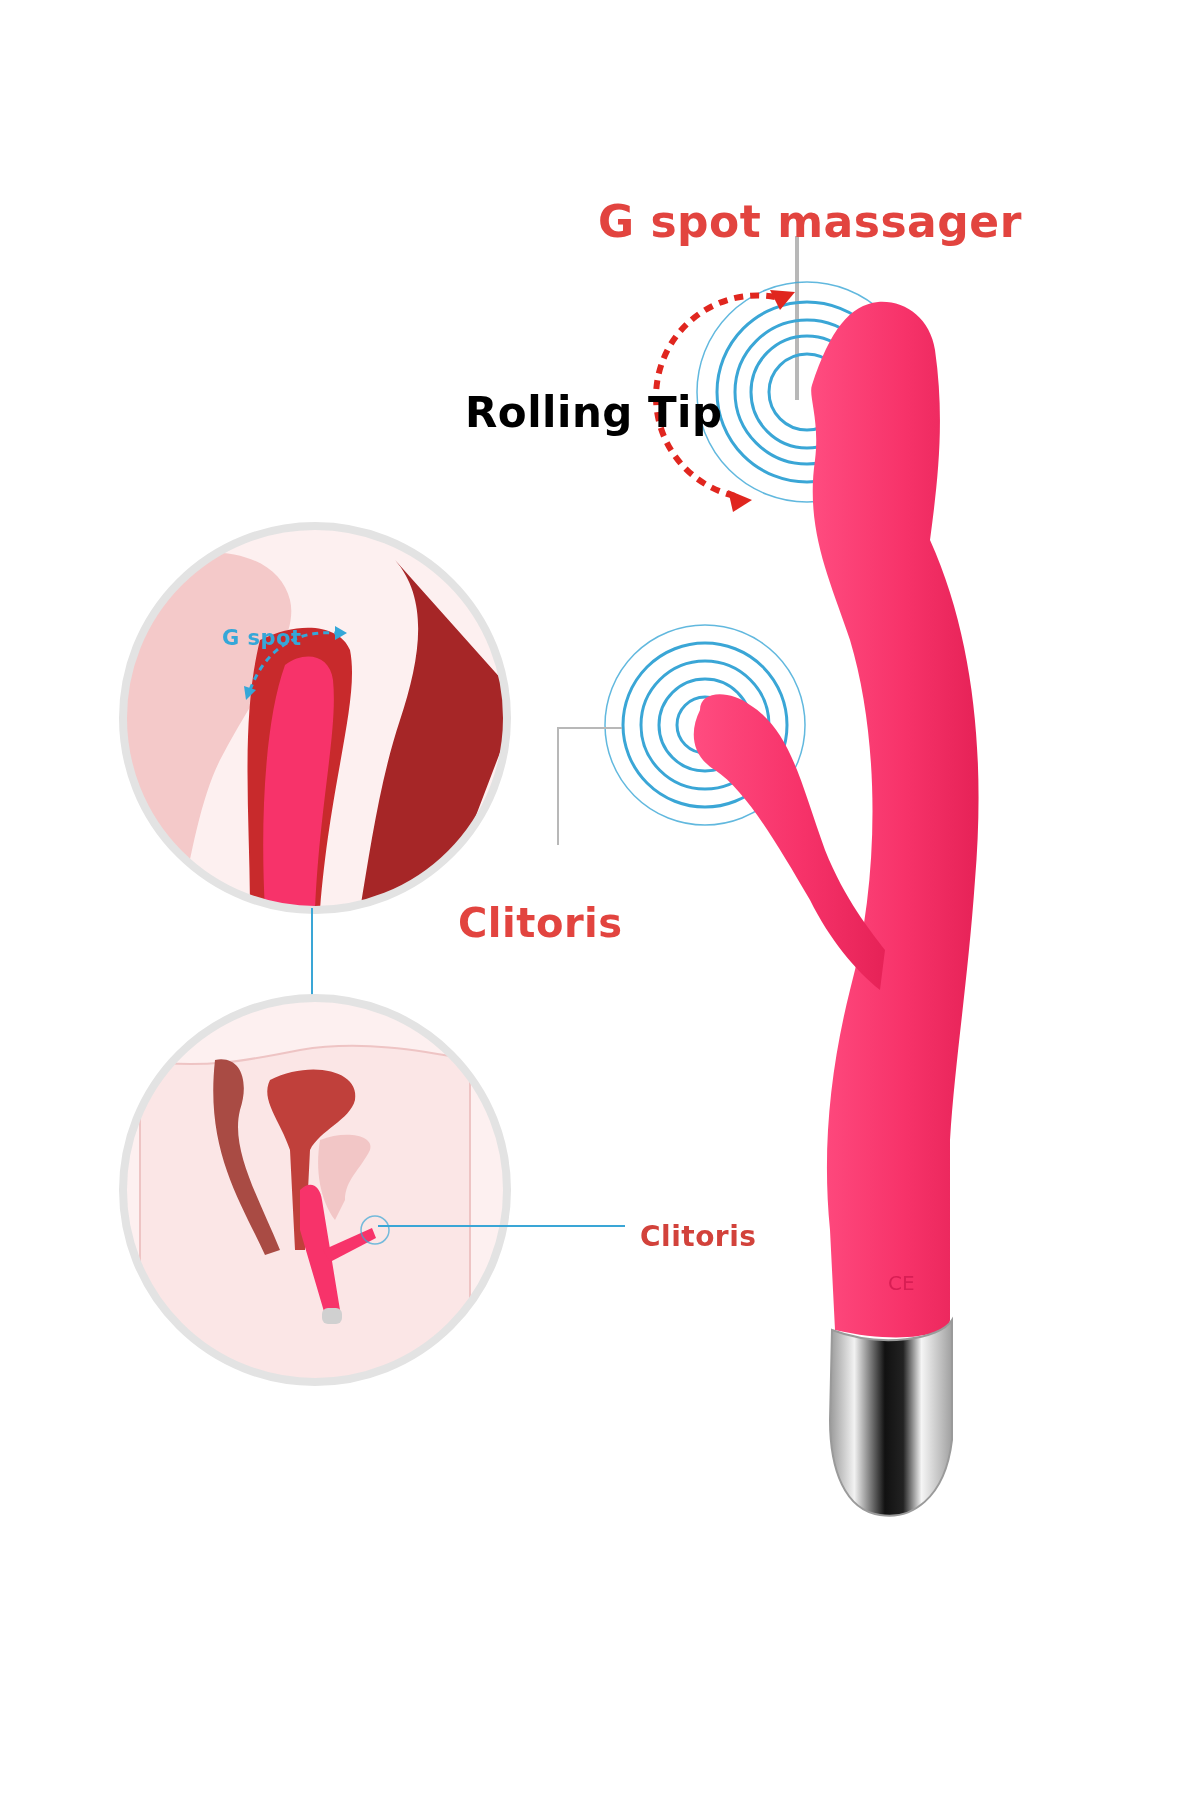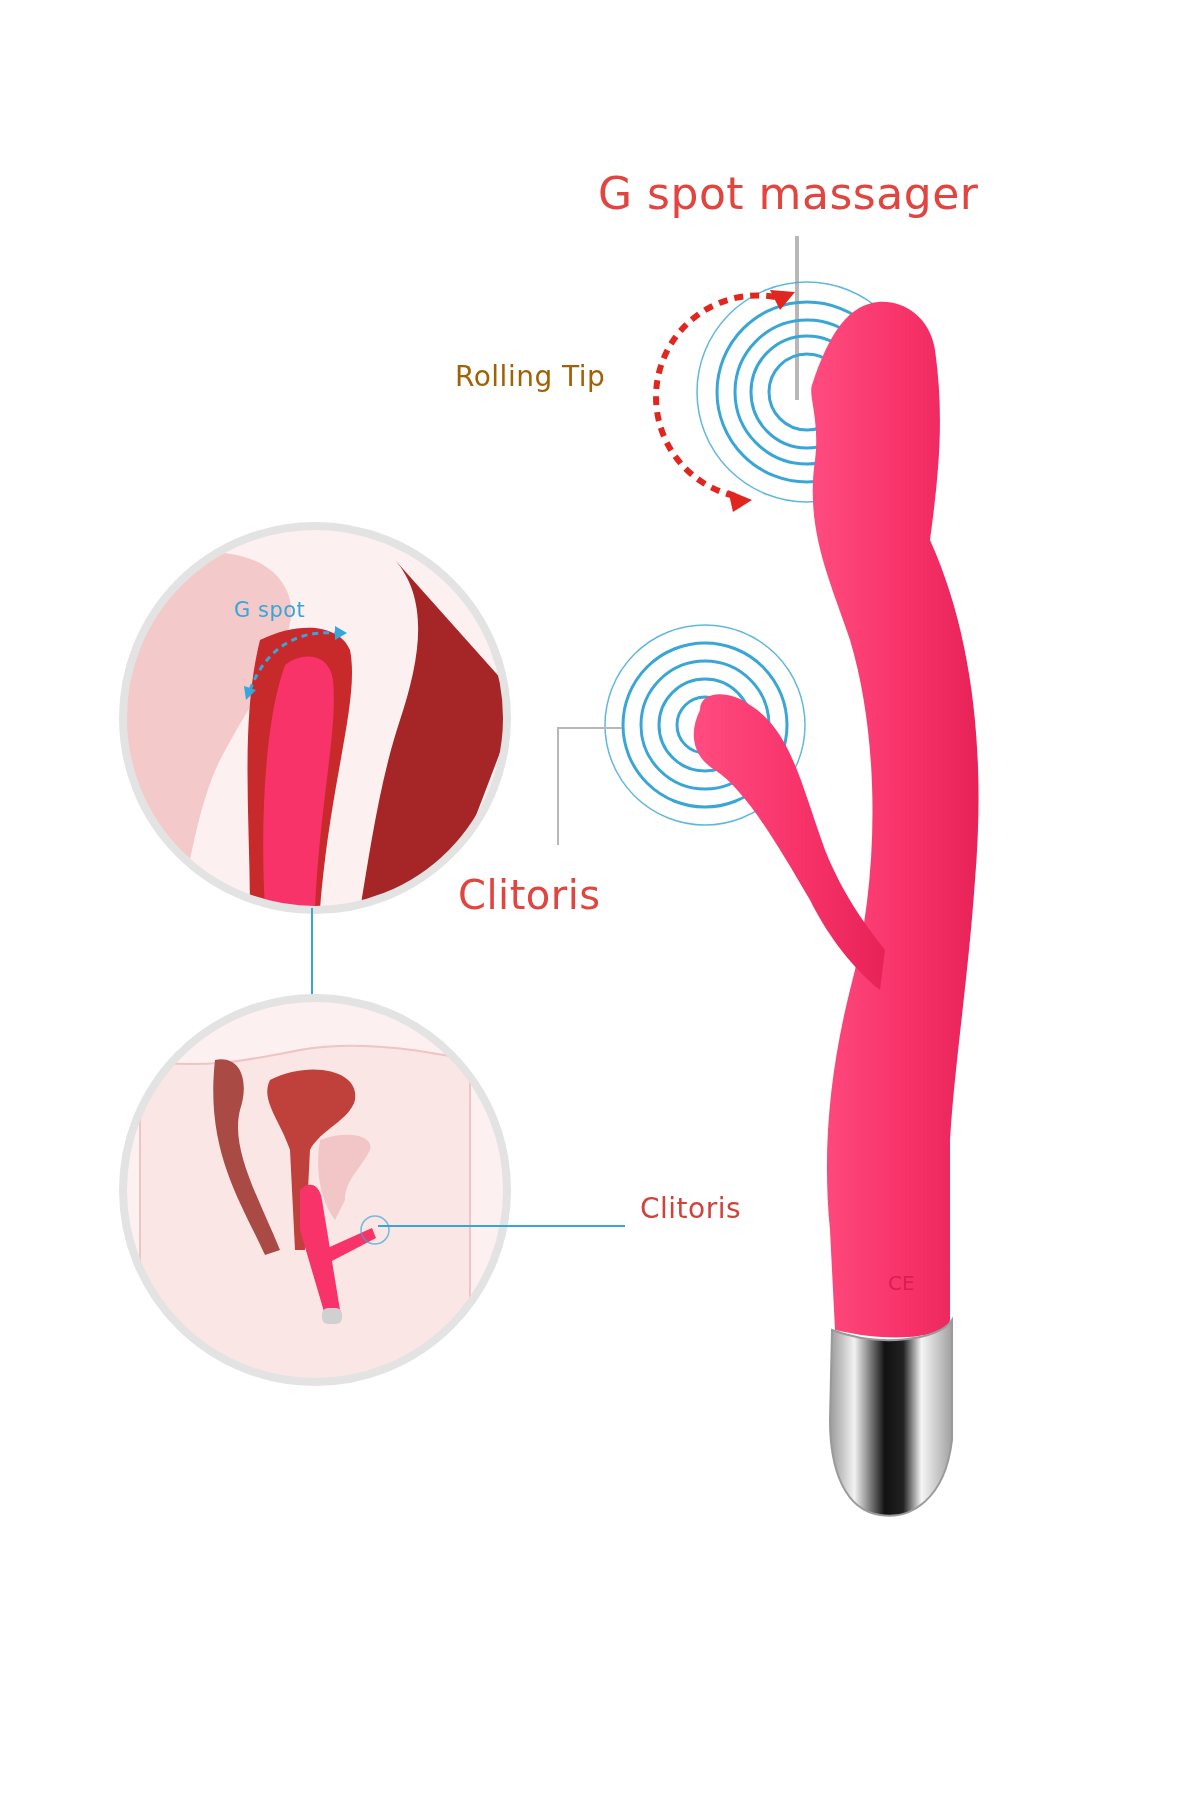--- a/index.html
+++ b/index.html
@@ -1,23 +1,23 @@
 <!DOCTYPE html>
 <html><head>
   <meta charset="utf-8">
   <style>
     html, body { margin: 0; padding: 0; background: #ffffff; }
     body { width: 1200px; height: 1800px; position: relative; overflow: hidden;
            font-family: "DejaVu Sans", sans-serif; }
-    .label { position: absolute; font-weight: 400; letter-spacing: 0.5px; white-space: nowrap; }
+    .label { position: absolute; font-weight: 700; letter-spacing: 0.5px; white-space: nowrap; margin-top: 28px; }
     .lbl-gspot-massager { left: 598px; top: 168px; font-size: 44px; color: #e2443f; }
-    .lbl-rolling-tip { left: 455px; top: 360px; font-size: 28px; color: #a16207; }
+    .lbl-rolling-tip { left: 465px; top: 360px; font-size: 42px; color: #000000; }
     .lbl-clit-massager { left: 458px; top: 866px; font-size: 40px; color: #e2443f; line-height: 58px; text-align: center; }
     .lbl-clitoris { left: 640px; top: 1192px; font-size: 28px; color: #d2423b; }
-    .lbl-gspot-inset { left: 234px; top: 598px; font-size: 21px; color: #35a7d8; }
+    .lbl-gspot-inset { left: 222px; top: 598px; font-size: 21px; color: #35a7d8; }
     svg.canvas { position: absolute; left: 0; top: 0; }
   </style>
 </head>
 <body>
 
 <svg class="canvas" width="1200" height="1800" viewBox="0 0 1200 1800">
   <defs>
     <linearGradient id="bodyGrad" x1="0" x2="1" y1="0" y2="0">
       <stop offset="0" stop-color="#ff4c80"></stop>
       <stop offset="0.55" stop-color="#f7336a"></stop>

